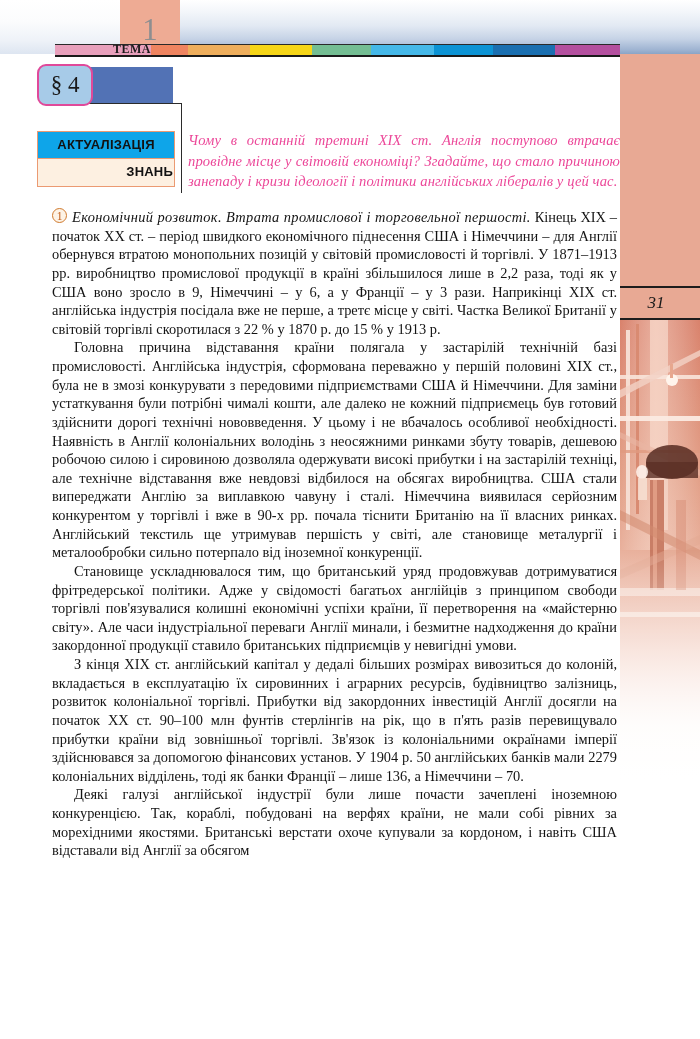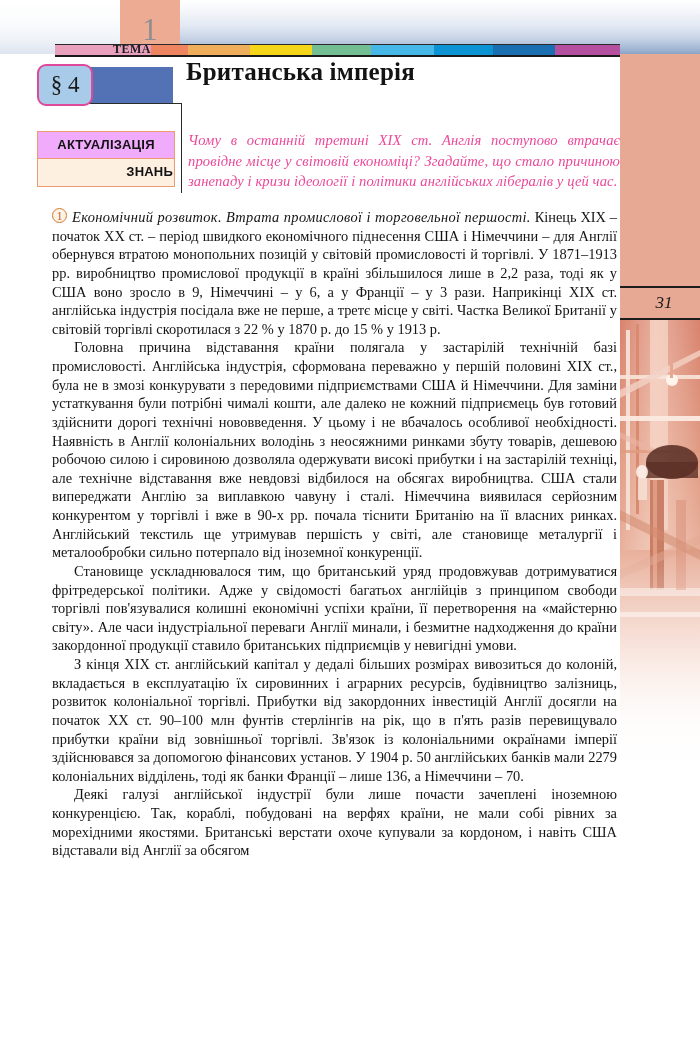--- a/index.html
+++ b/index.html
@@ -61,21 +61,21 @@
     position:absolute;left:620px;top:286px;width:80px;height:34px;
     background:#e8a994;
     border-top:2px solid #1d1d1d;
     border-bottom:2px solid #1d1d1d;
     box-sizing:border-box;
   }
   .page-num{
     position:absolute;left:0;top:5px;width:72px;
     text-align:center;
     font-family:"Liberation Serif", serif;
-    font-style:italic;font-size:17px;color:#1a1a1a;padding-left:8px;
+    font-style:italic;font-size:17px;color:#1a1a1a;
   }
 
   
   .photo-strip{
     position:absolute;left:620px;top:320px;width:80px;height:460px;
     overflow:hidden;
   }
   .photo-strip .fade{
     position:absolute;left:0;top:0;width:80px;height:460px;
     background:linear-gradient(to bottom,rgba(255,255,255,0) 0%,rgba(255,255,255,0) 50%,rgba(255,255,255,.55) 72%,rgba(255,255,255,.92) 88%,#fff 100%);
@@ -112,21 +112,21 @@
   }
 
   
   .actual-box{
     position:absolute;left:37px;top:131px;width:138px;height:56px;
     border:1px solid #eb9a72;
     box-sizing:border-box;
     background:#fdf1e3;
   }
   .actual-row1{
-    height:27px;background:#f0abfc;
+    height:27px;background:#0ea5e9;
     border-bottom:1px solid #eb9a72;
     box-sizing:border-box;
     text-align:center;
   }
   .actual-row2{
     height:27px;background:#fdf0e1;
     text-align:right;
     box-sizing:border-box;
     padding-right:1px;
   }
@@ -261,21 +261,20 @@
     </svg><div></div>
   
   <div class="fade"></div>
 </div>
 
 <div class="sec-bar"></div>
 <div class="sec-badge">
   <span>§ 4</span>
 </div>
 <div class="title">
-  <div>Британська імперія</div>
 </div>
 
 <div class="hrule"></div>
 <div class="vrule"></div>
 
 <div class="actual-box">
   <div class="actual-row1">
     <span>АКТУАЛІЗАЦІЯ</span>
   </div>
   <div class="actual-row2">

